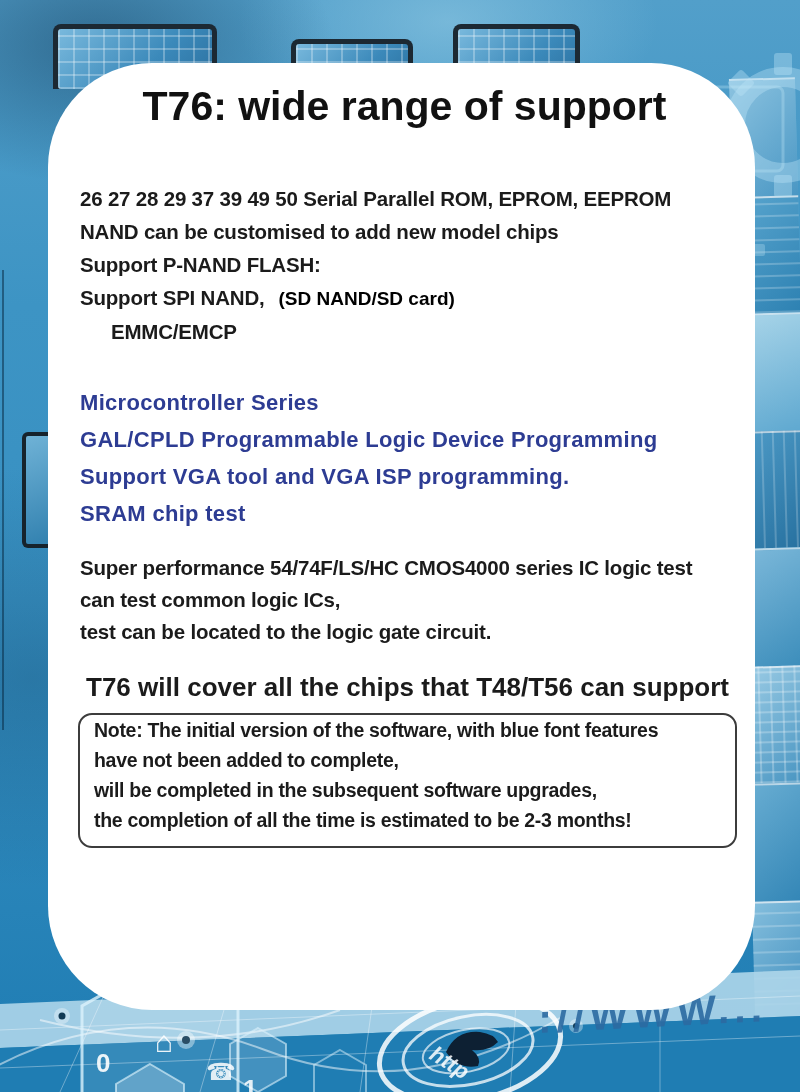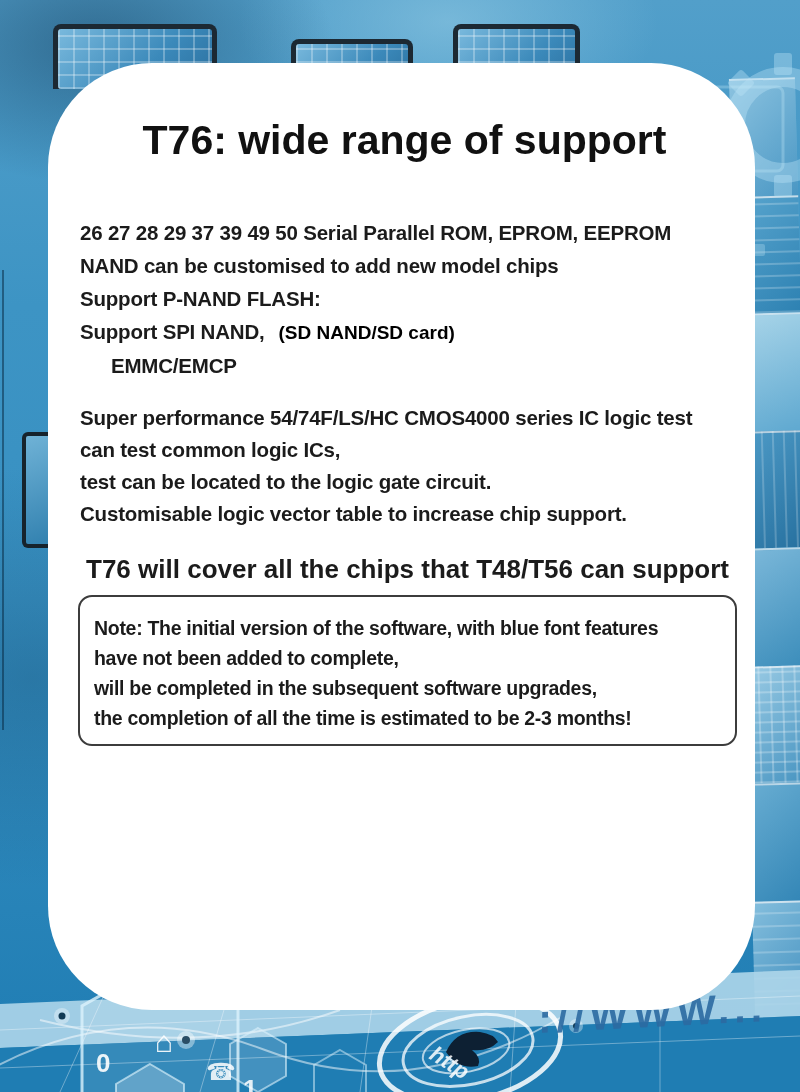--- a/index.html
+++ b/index.html
@@ -60,35 +60,35 @@
     font-weight:bold;font-size:41px;letter-spacing:5px;color:#2c6ba2;
     transform:rotate(-3deg) skewX(-4deg);opacity:.9;white-space:nowrap;
   }
   
   .card{
     position:absolute;left:48px;top:63px;width:707px;height:947px;z-index:10;
     background:#ffffff;border-radius:104px;
     padding:0 26px 0 32px;box-sizing:border-box;color:#1b1b1b;
   }
   .card-title{
-    margin-top:54px;text-align:center;font-size:41px;font-weight:bold;color:#111;
+    margin-top:20px;text-align:center;font-size:41px;font-weight:bold;color:#111;
     letter-spacing:0px;white-space:nowrap;
   }
   .block-memory{margin-top:52px;font-size:20.5px;font-weight:bold;line-height:33px;letter-spacing:-0.2px;}
   .block-memory .line{white-space:nowrap;}
   .inline-blue{color:#000000;font-size:19px;margin-left:14px;letter-spacing:0;}
   .indent{padding-left:6px;margin-left:25px;}
   .block-blue{margin-top:36px;font-size:22px;font-weight:bold;line-height:37px;color:#2d3c93;letter-spacing:0.3px;}
   .block-blue .line{white-space:nowrap;}
   .block-logic{margin-top:20px;font-size:20.5px;font-weight:bold;line-height:32px;letter-spacing:-0.2px;}
   .block-logic .line{white-space:nowrap;}
   .coverage{margin-top:24px;text-align:right;font-size:26px;font-weight:bold;white-space:nowrap;}
   .note-box{
     margin:10px -8px 0 -2px;border:2px solid #3c3c3c;border-radius:14px;
-    padding:16px 14px 11px 14px;font-size:19.5px;font-weight:bold;line-height:30px;
+    padding:0 14px 11px 14px;font-size:19.5px;font-weight:bold;line-height:30px;
     letter-spacing:-0.3px;
   }
   .note-box .line{white-space:nowrap;}
 </style>
 </head>
 <body>
 
 <div class="bg-base"></div>
 <div class="edge-line"></div>
 
@@ -198,26 +198,31 @@
   <div class="block-memory">
     <div class="line">26 27 28 29 37 39 49 50 Serial Parallel ROM, EPROM, EEPROM</div>
     <div class="line">NAND can be customised to add new model chips</div>
     <div class="line">Support P-NAND FLASH:</div>
     <div class="line">
       <span>Support SPI NAND,</span><span class="inline-blue">(SD NAND/SD card)</span>
     </div>
     <div class="line indent">EMMC/EMCP</div>
   </div>
 
+  <div class="block-blue">
+    <div class="line">Microcontroller Series</div>
+    <div class="line">GAL/CPLD Programmable Logic Device Programming</div>
+    <div class="line">Support VGA tool and VGA ISP programming.</div>
+    <div class="line">SRAM chip test</div>
+  </div>
 
   <div class="block-logic">
     <div class="line">Super performance 54/74F/LS/HC CMOS4000 series IC logic test</div>
     <div class="line">can test common logic ICs,</div>
     <div class="line">test can be located to the logic gate circuit.</div>
-    <div class="line">Customisable logic vector table to increase chip support.</div>
   </div>
 
   <div class="coverage">T76 will cover all the chips that T48/T56 can support</div>
 
   <div class="note-box">
     <div class="line">Note: The initial version of the software, with blue font features</div>
     <div class="line">have not been added to complete,</div>
     <div class="line">will be completed in the subsequent software upgrades,</div>
     <div class="line">the completion of all the time is estimated to be 2-3 months!</div>
   </div>

